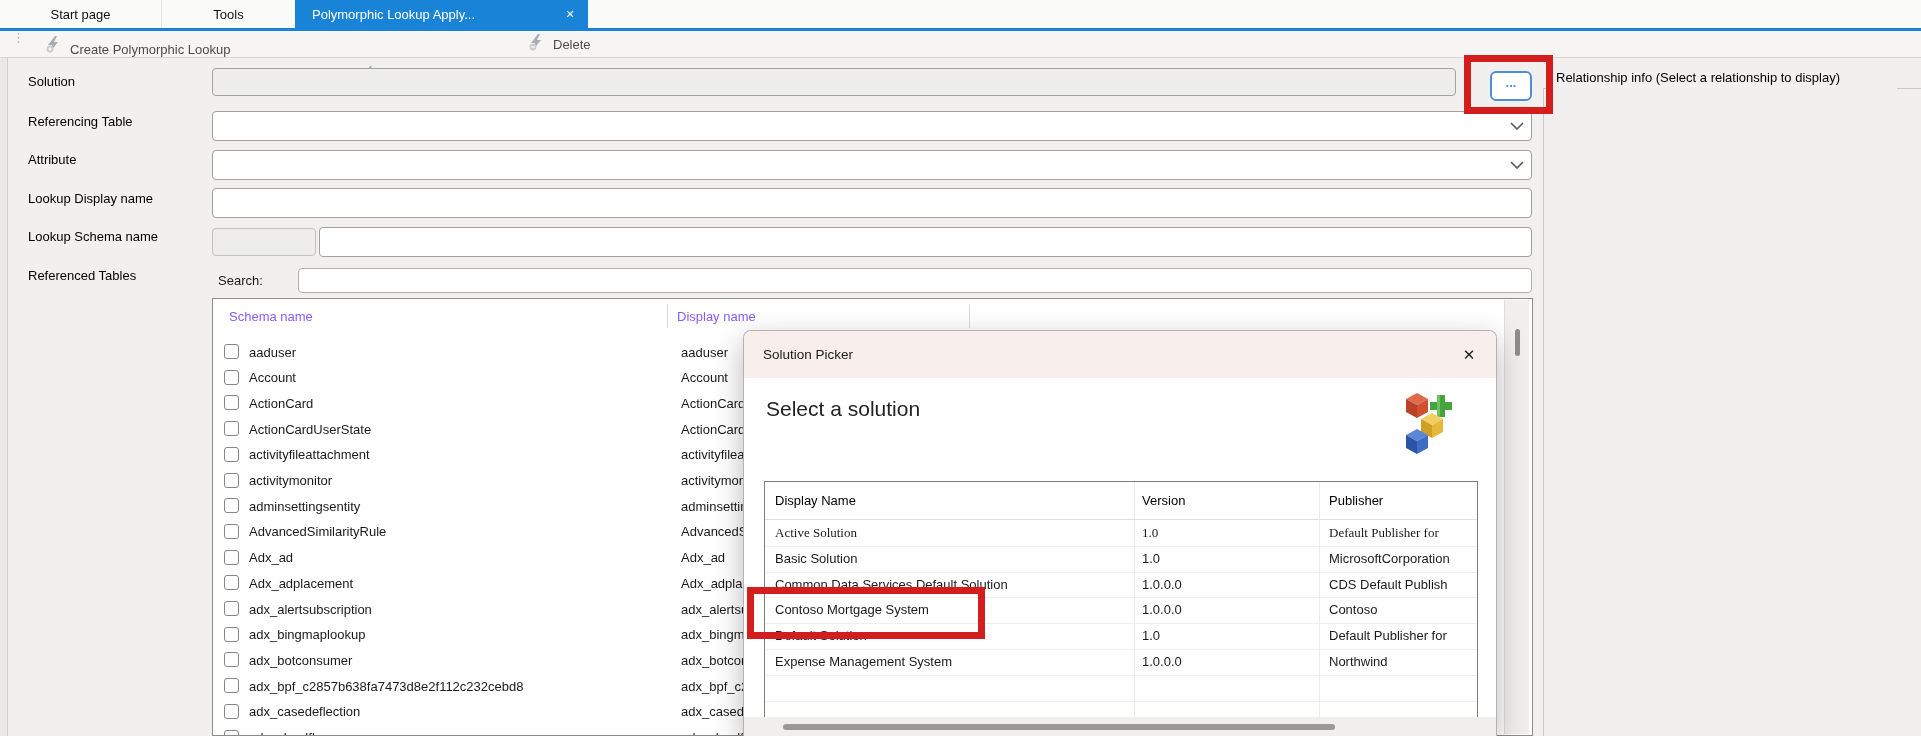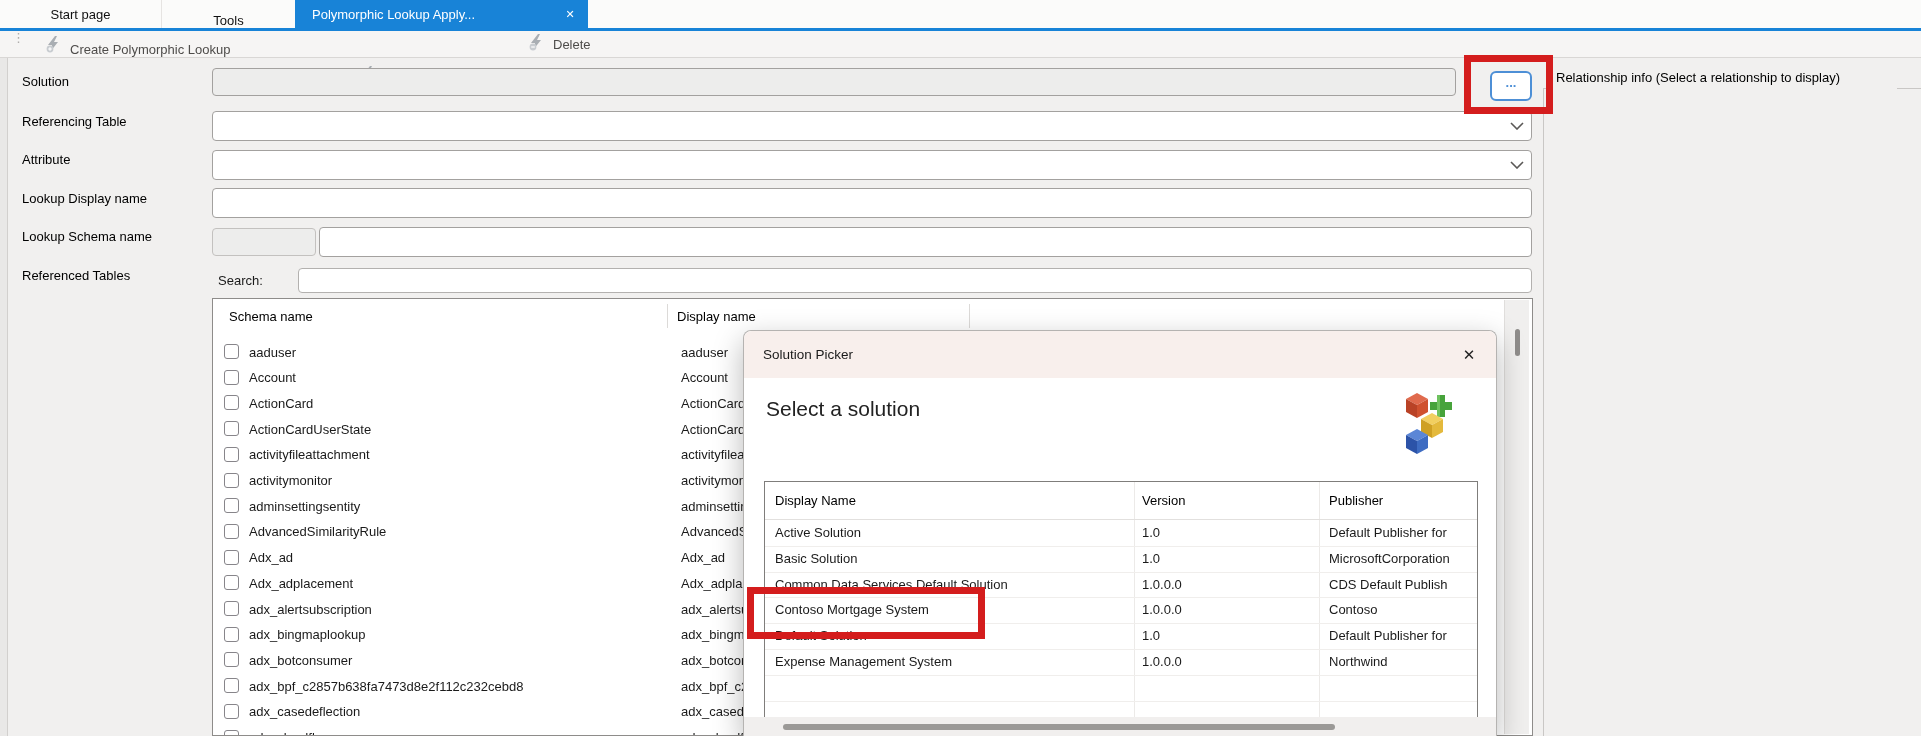--- a/index.html
+++ b/index.html
@@ -4,44 +4,44 @@
 <style>
   * { margin:0; padding:0; box-sizing:border-box; }
   html,body { width:1921px; height:736px; overflow:hidden; }
   body { font-family:"Liberation Sans","DejaVu Sans",sans-serif; font-size:13px; color:#1a1a1a; }
   .screen { position:absolute; left:0; top:0; width:1921px; height:736px; background:#f1f0ef; overflow:hidden; }
 
   
   .tabbar { position:absolute; left:0; top:0; width:1921px; height:28px; background:#fbfbfa; }
   .tab { position:absolute; top:0; height:28px; display:flex; align-items:center; justify-content:center; color:#111; cursor:default; }
   .tab.t1 { left:0; width:162px; border-right:1px solid #e6e4e2; }
-  .tab.t2 { left:162px; width:133px;align-items:flex-end; }
+  .tab.t2 { left:162px; width:133px; }
   .tab.active { left:295px; width:293px; background:#1883d7; color:#fff; justify-content:flex-start; padding-left:17px; }
   .tab.active .tab-close { position:absolute; right:10px; top:6px; width:16px; height:16px; text-align:center; line-height:16px; font-size:11px; color:#fff; }
   .tab-underline { position:absolute; left:0; top:28px; width:1921px; height:3px; background:#1883d7; }
 
   
   .toolbar { position:absolute; left:0; top:31px; width:1921px; height:27px; background:#f6f5f4; border-bottom:1px solid #d9d7d5; }
   .grip { position:absolute; left:12px; top:4px; width:4px; height:19px; color:#b0aeac; font-size:13px; line-height:6px; letter-spacing:0; }
   .tbtn { position:absolute; top:0; height:26px; display:flex; align-items:center; gap:7px; color:#4e4c4a; }
   .tbtn svg { width:19px; height:19px; }
   .tb1 { left:44px;align-items:flex-end; } .tb2 { left:359px;margin-top:32px; } .tb3 { left:527px; }
 
   
-  .flabel { position:absolute; left:22px; color:#000; font-size:13px; }
+  .flabel { position:absolute; left:28px; color:#000; font-size:13px; }
   .field { position:absolute; background:#fff; border:1px solid #a3a19f; border-radius:4px; }
   .field.readonly { background:#ededec; }
   .chev { position:absolute; width:14px; height:8px; }
   .chev svg { width:14px; height:8px; display:block; }
   .browse-btn { position:absolute; left:1490px; top:71px; width:42px; height:30px; background:#fff; border:2px solid #4d8fd6; border-radius:6px; color:#4d8fd6; font-size:13px; font-weight:bold; display:flex; align-items:center; justify-content:center; line-height:10px; padding-bottom:6px; }
   .search-label { position:absolute; left:218px; top:268px; height:24px; display:flex; align-items:center; }
 
   
   .etable { position:absolute; left:212px; top:298px; width:1321px; height:438px; background:#fff; border:1px solid #8e8c8a; overflow:hidden; }
-  .ehead-text { position:absolute; top:10px; color:#000000; }
+  .ehead-text { position:absolute; top:10px; color:#8b5cf6; }
   .ehead-div { position:absolute; top:5px; width:1px; height:24px; background:#dcdad8; }
   .erow { position:absolute; left:0; width:1290px; height:26px; display:flex; align-items:center; }
   .erow .cb { position:absolute; left:11px; top:5px; width:15px; height:15px; border:1px solid #87858a; border-radius:3px; background:#fff; }
   .erow .schema { position:absolute; left:36px; white-space:nowrap; }
   .erow .disp { position:absolute; left:468px; white-space:nowrap; }
   .vscroll { position:absolute; right:3px; top:1px; bottom:1px; width:25px; background:#f0efee; border-left:1px solid #e0dedc; }
   .vthumb { position:absolute; left:10px; top:29px; width:5px; height:27px; background:#8f8d8b; border-radius:3px; }
 
   
   .relgroup-label { position:absolute; left:1556px; top:70px; white-space:nowrap; color:#000; }
@@ -279,21 +279,21 @@
       </svg>
     </div>
     <div class="dtable">
       <div class="dhead-text" style="left:10px">Display Name</div>
       <div class="dhead-text" style="left:377px">Version</div>
       <div class="dhead-text" style="left:564px">Publisher</div>
       <div class="dcol-div" style="left:369px"></div>
       <div class="dcol-div" style="left:554px"></div>
       <div class="dhead-line"></div>
       <div>
-          <div class="drow" style="top: 38px;">
+          <div class="drow" style="top: 38px; font-family: Liberation Serif, serif;">
             <span class="c1">Active Solution</span>
             <span class="c2">1.0</span>
             <span class="c3">Default Publisher for</span>
           </div>
           <div class="drow" style="top: 63.8px;">
             <span class="c1">Basic Solution</span>
             <span class="c2">1.0</span>
             <span class="c3">MicrosoftCorporation</span>
           </div>
           <div class="drow" style="top: 89.6px;">

